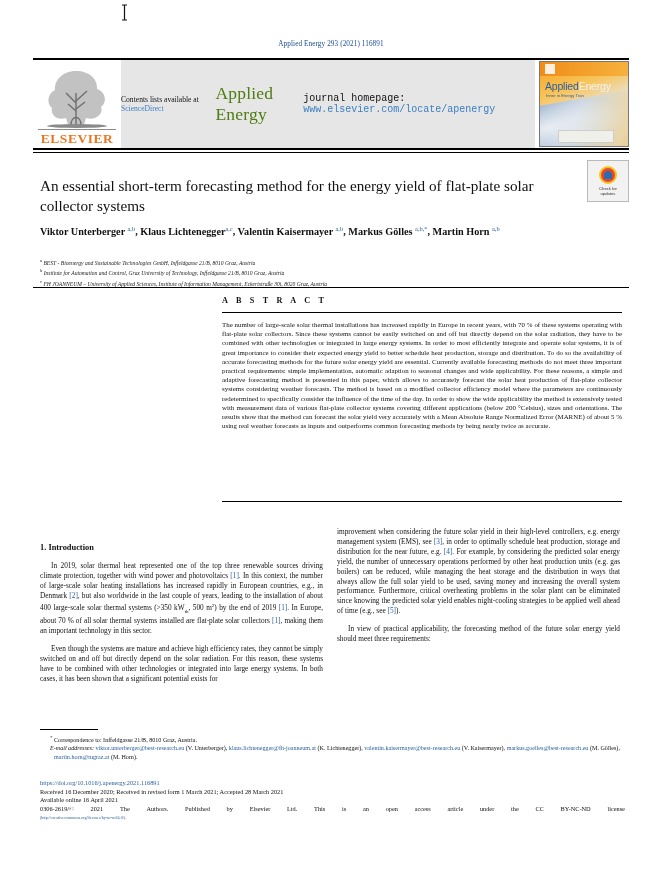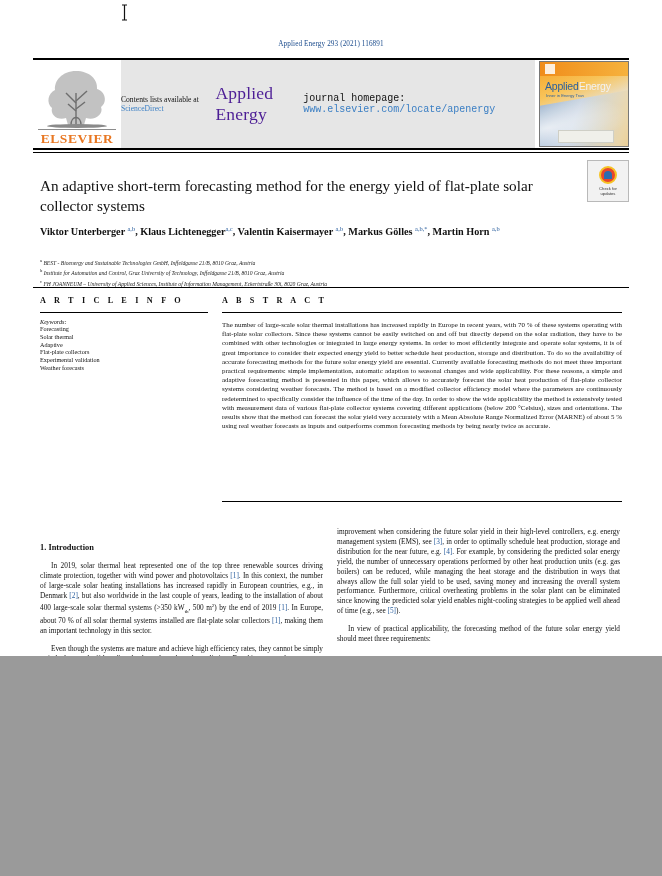--- a/index.html
+++ b/index.html
@@ -3,21 +3,21 @@
 <meta charset="utf-8">
 <style>
   html, body {
     margin: 0;
     padding: 0;
     background: #9a9a9a;
   }
   .page {
     position: relative;
     width: 662px;
-    height: 656px;
+    height: 876px;
     background: #ffffff;
     overflow: hidden;
     font-family: "Liberation Serif", serif;
     color: #000000;
   }
 
   
   .runhead {
     position: absolute;
     top: 40px;
@@ -67,21 +67,21 @@
     align-items: center; justify-content: space-between;
     padding: 7px 0 8px 0;
     box-sizing: border-box;
   }
   .contents-line { font-size: 7.6px; color: #111; }
   .contents-line .sd { color: #3b7fc4; }
   .journal-title {
     font-size: 17.5px;
     font-family: "Liberation Serif", serif;
     letter-spacing: .2px;
-    color: #4c1d95;
+    color: #4d7c0f;
   }
   .homepage-line { font-size: 10px; color: #111; font-family: Liberation Mono, monospace; }
   .homepage-line .url { color: #3b7fc4; }
   .cover {
     position: absolute; right: 0; top: 1px; width: 90px; height: 86px;
     border: 1px solid #777;
     box-sizing: border-box;
     overflow: hidden;
     background: linear-gradient(160deg,#f6a020 0%, #f8c45a 32%, #e9e1cf 55%, #9fb7d4 78%, #6a8fbd 100%);
     text-align: center;
@@ -283,43 +283,32 @@
   <div class="title-rule"></div>
 
   <div class="badge">
     <div class="badge-circle"></div>
     <div class="badge-label">
       <span>Check for</span><br>
       <span>updates</span>
     </div>
   </div>
 
-  <div class="paper-title">An adaptive short-term forecasting method for the energy yield of flat-plate solar collector systems</div>
+  <div class="paper-title">An essential short-term forecasting method for the energy yield of flat-plate solar collector systems</div>
 
   <div class="authors">Viktor Unterberger <sup>a,b</sup>, Klaus Lichtenegger<sup>a,c</sup>, Valentin Kaisermayer <sup>a,b</sup>, Markus Gölles <sup>a,b,*</sup>, Martin Horn <sup>a,b</sup></div>
 
   <div class="affils">
     <div><sup>a</sup> <span>BEST - Bioenergy and Sustainable Technologies GmbH, Inffeldgasse 21/B, 8010 Graz, Austria</span></div>
     <div><sup>b</sup> <span>Institute for Automation and Control, Graz University of Technology, Inffeldgasse 21/B, 8010 Graz, Austria</span></div>
     <div><sup>c</sup> <span>FH JOANNEUM – University of Applied Sciences, Institute of Information Management, Eckertstraße 30i, 8020 Graz, Austria</span></div>
   </div>
 
   <div class="info-rule"></div>
 
-  <div class="info-col">
-    <div class="sec-head">A R T I C L E  I N F O</div>
-    <div class="sec-rule"></div>
-    <div class="kw-title">Keywords:</div>
-    <div class="kw">Forecasting</div>
-    <div class="kw">Solar thermal</div>
-    <div class="kw">Adaptive</div>
-    <div class="kw">Flat-plate collectors</div>
-    <div class="kw">Experimental validation</div>
-    <div class="kw">Weather forecasts</div>
-  </div>
 
   <div class="abs-col">
     <div class="sec-head">A B S T R A C T</div>
     <div class="sec-rule"></div>
     <div class="abstract-body">The number of large-scale solar thermal installations has increased rapidly in Europe in recent years, with 70 % of these systems operating with flat-plate solar collectors. Since these systems cannot be easily switched on and off but directly depend on the solar radiation, they have to be combined with other technologies or integrated in large energy systems. In order to most efficiently integrate and operate solar systems, it is of great importance to consider their expected energy yield to better schedule heat production, storage and distribution. To do so the availability of accurate forecasting methods for the future solar energy yield are essential. Currently available forecasting methods do not meet three important practical requirements: simple implementation, automatic adaption to seasonal changes and wide applicability. For these reasons, a simple and adaptive forecasting method is presented in this paper, which allows to accurately forecast the solar heat production of flat-plate collector systems considering weather forecasts. The method is based on a modified collector efficiency model where the parameters are continuously redetermined to specifically consider the influence of the time of the day. In order to show the wide applicability the method is extensively tested with measurement data of various flat-plate collector systems covering different applications (below 200 °Celsius), sizes and orientations. The results show that the method can forecast the solar yield very accurately with a Mean Absolute Range Normalized Error (MARNE) of about 5 % using real weather forecasts as inputs and outperforms common forecasting methods by being nearly twice as accurate.</div>
   </div>
 
   <div class="abs-rule-bottom"></div>
 
   <div class="col-left">

